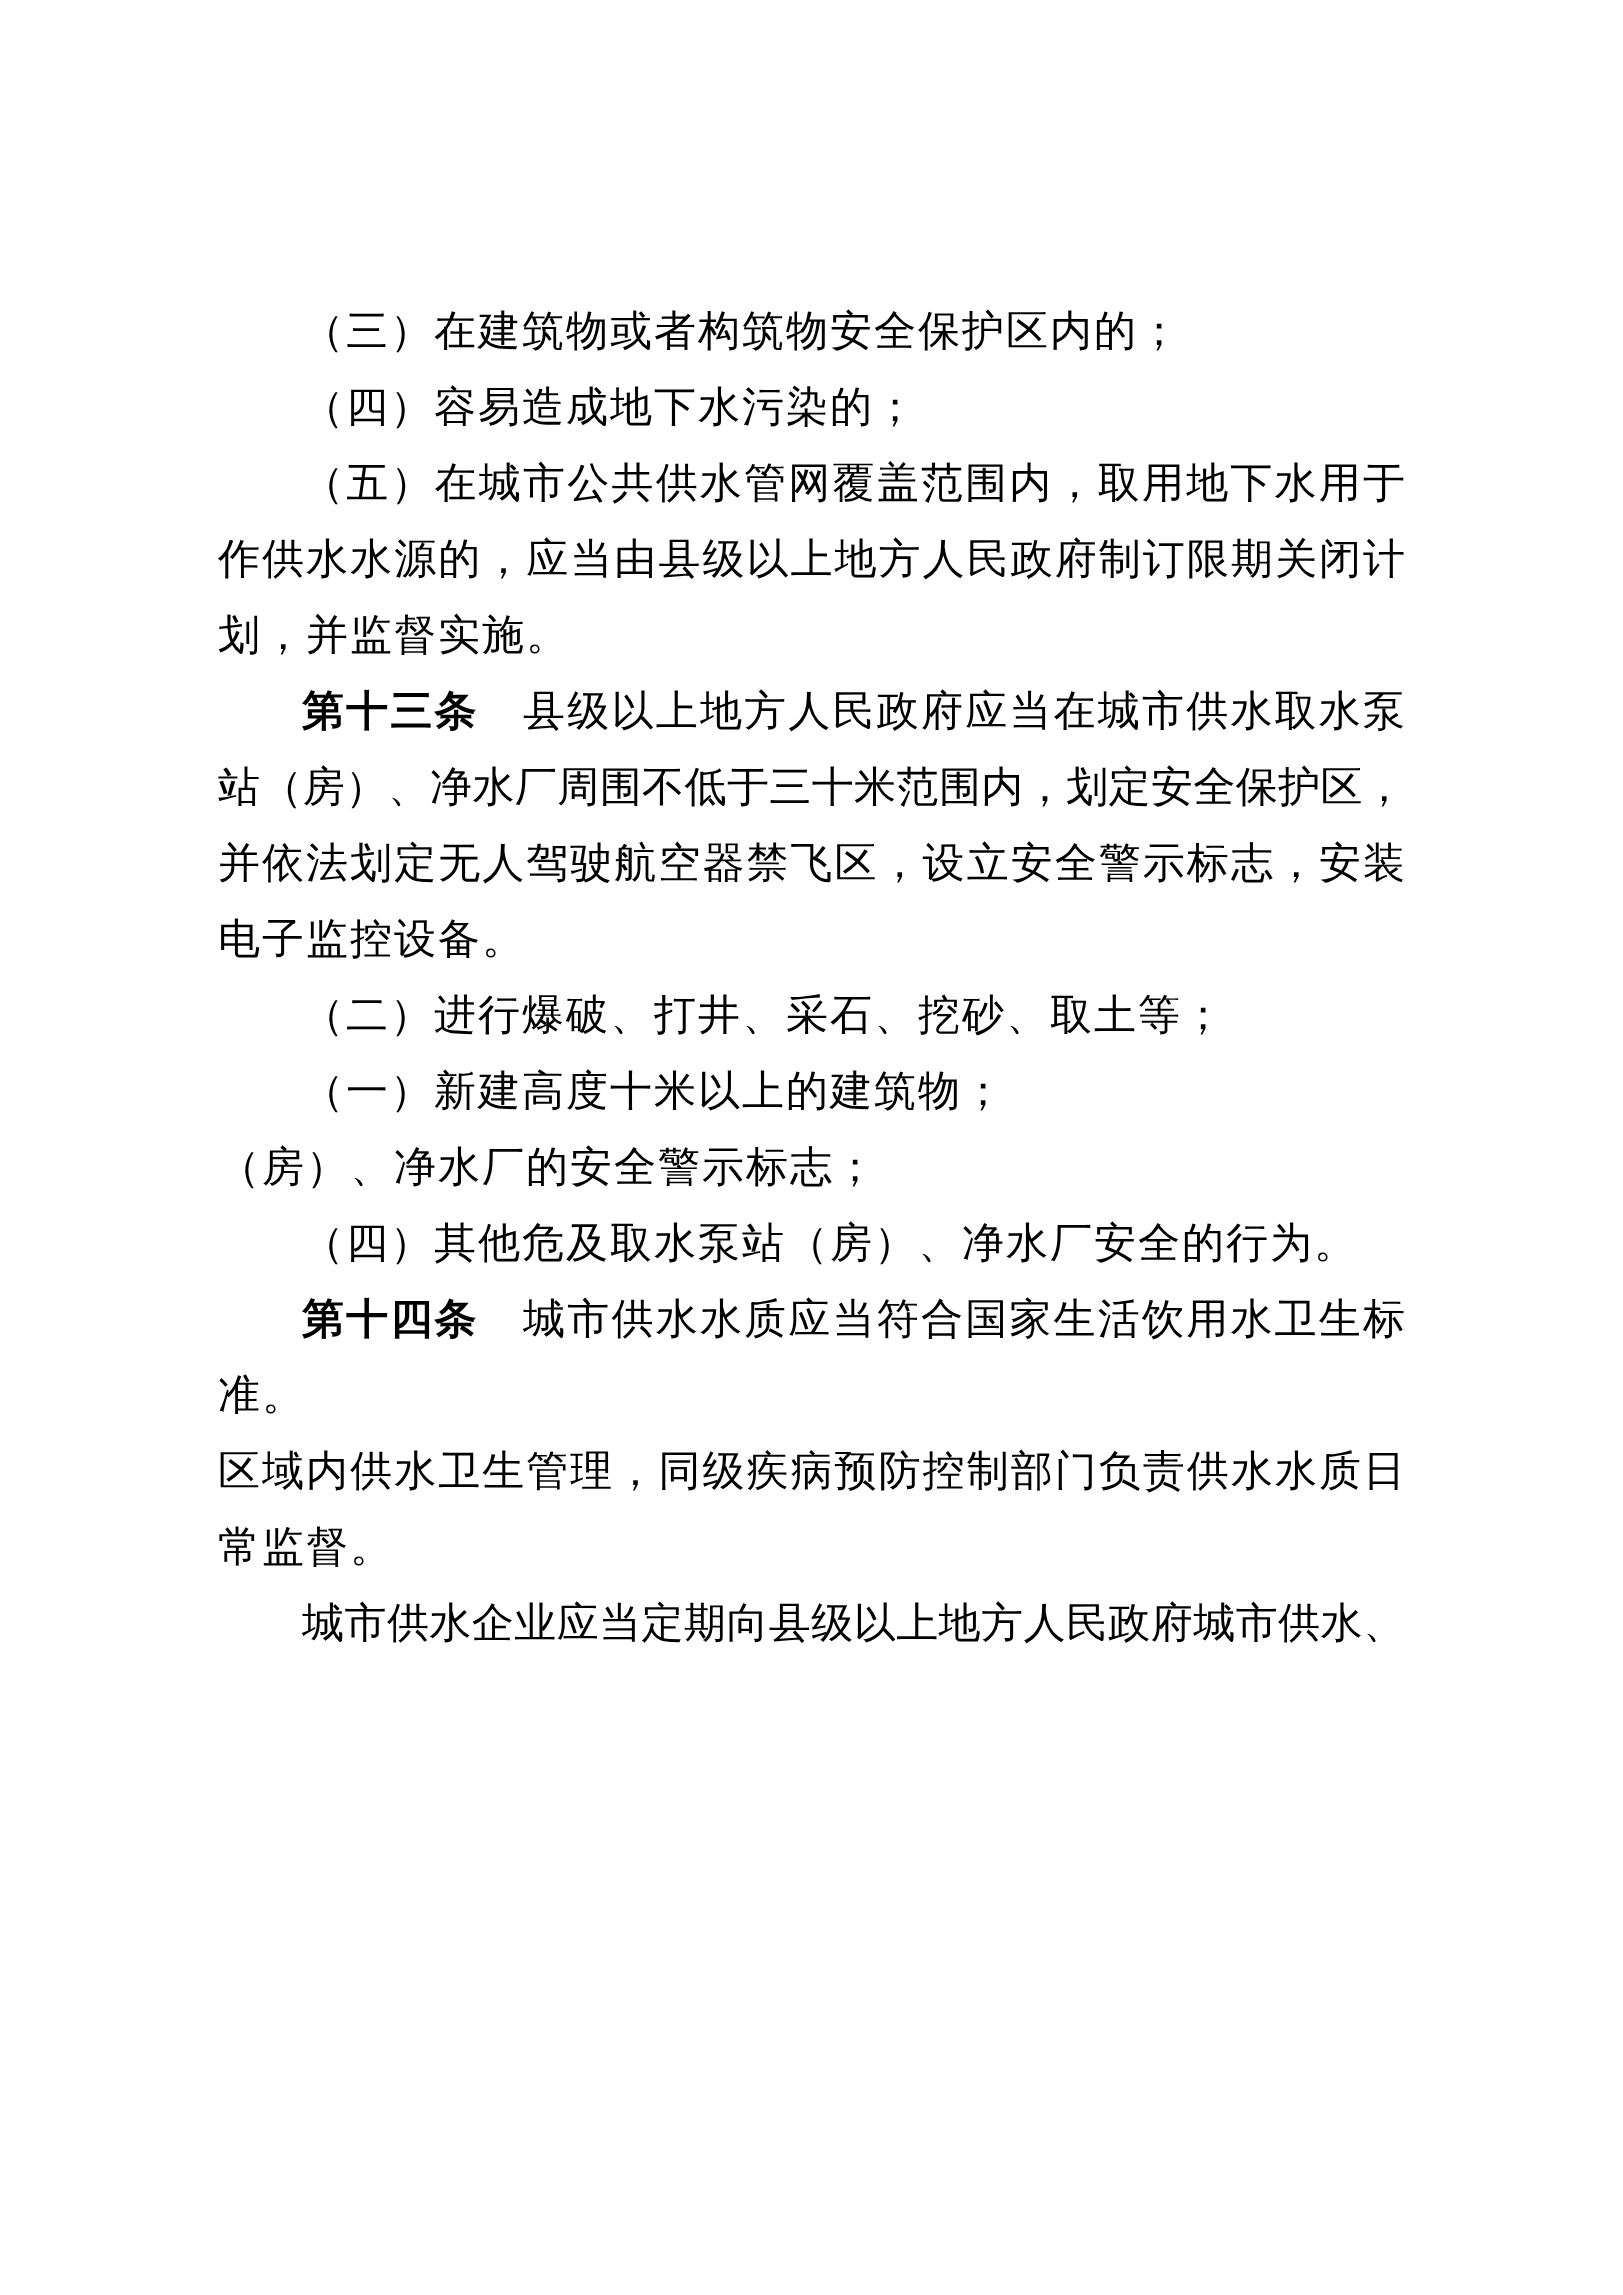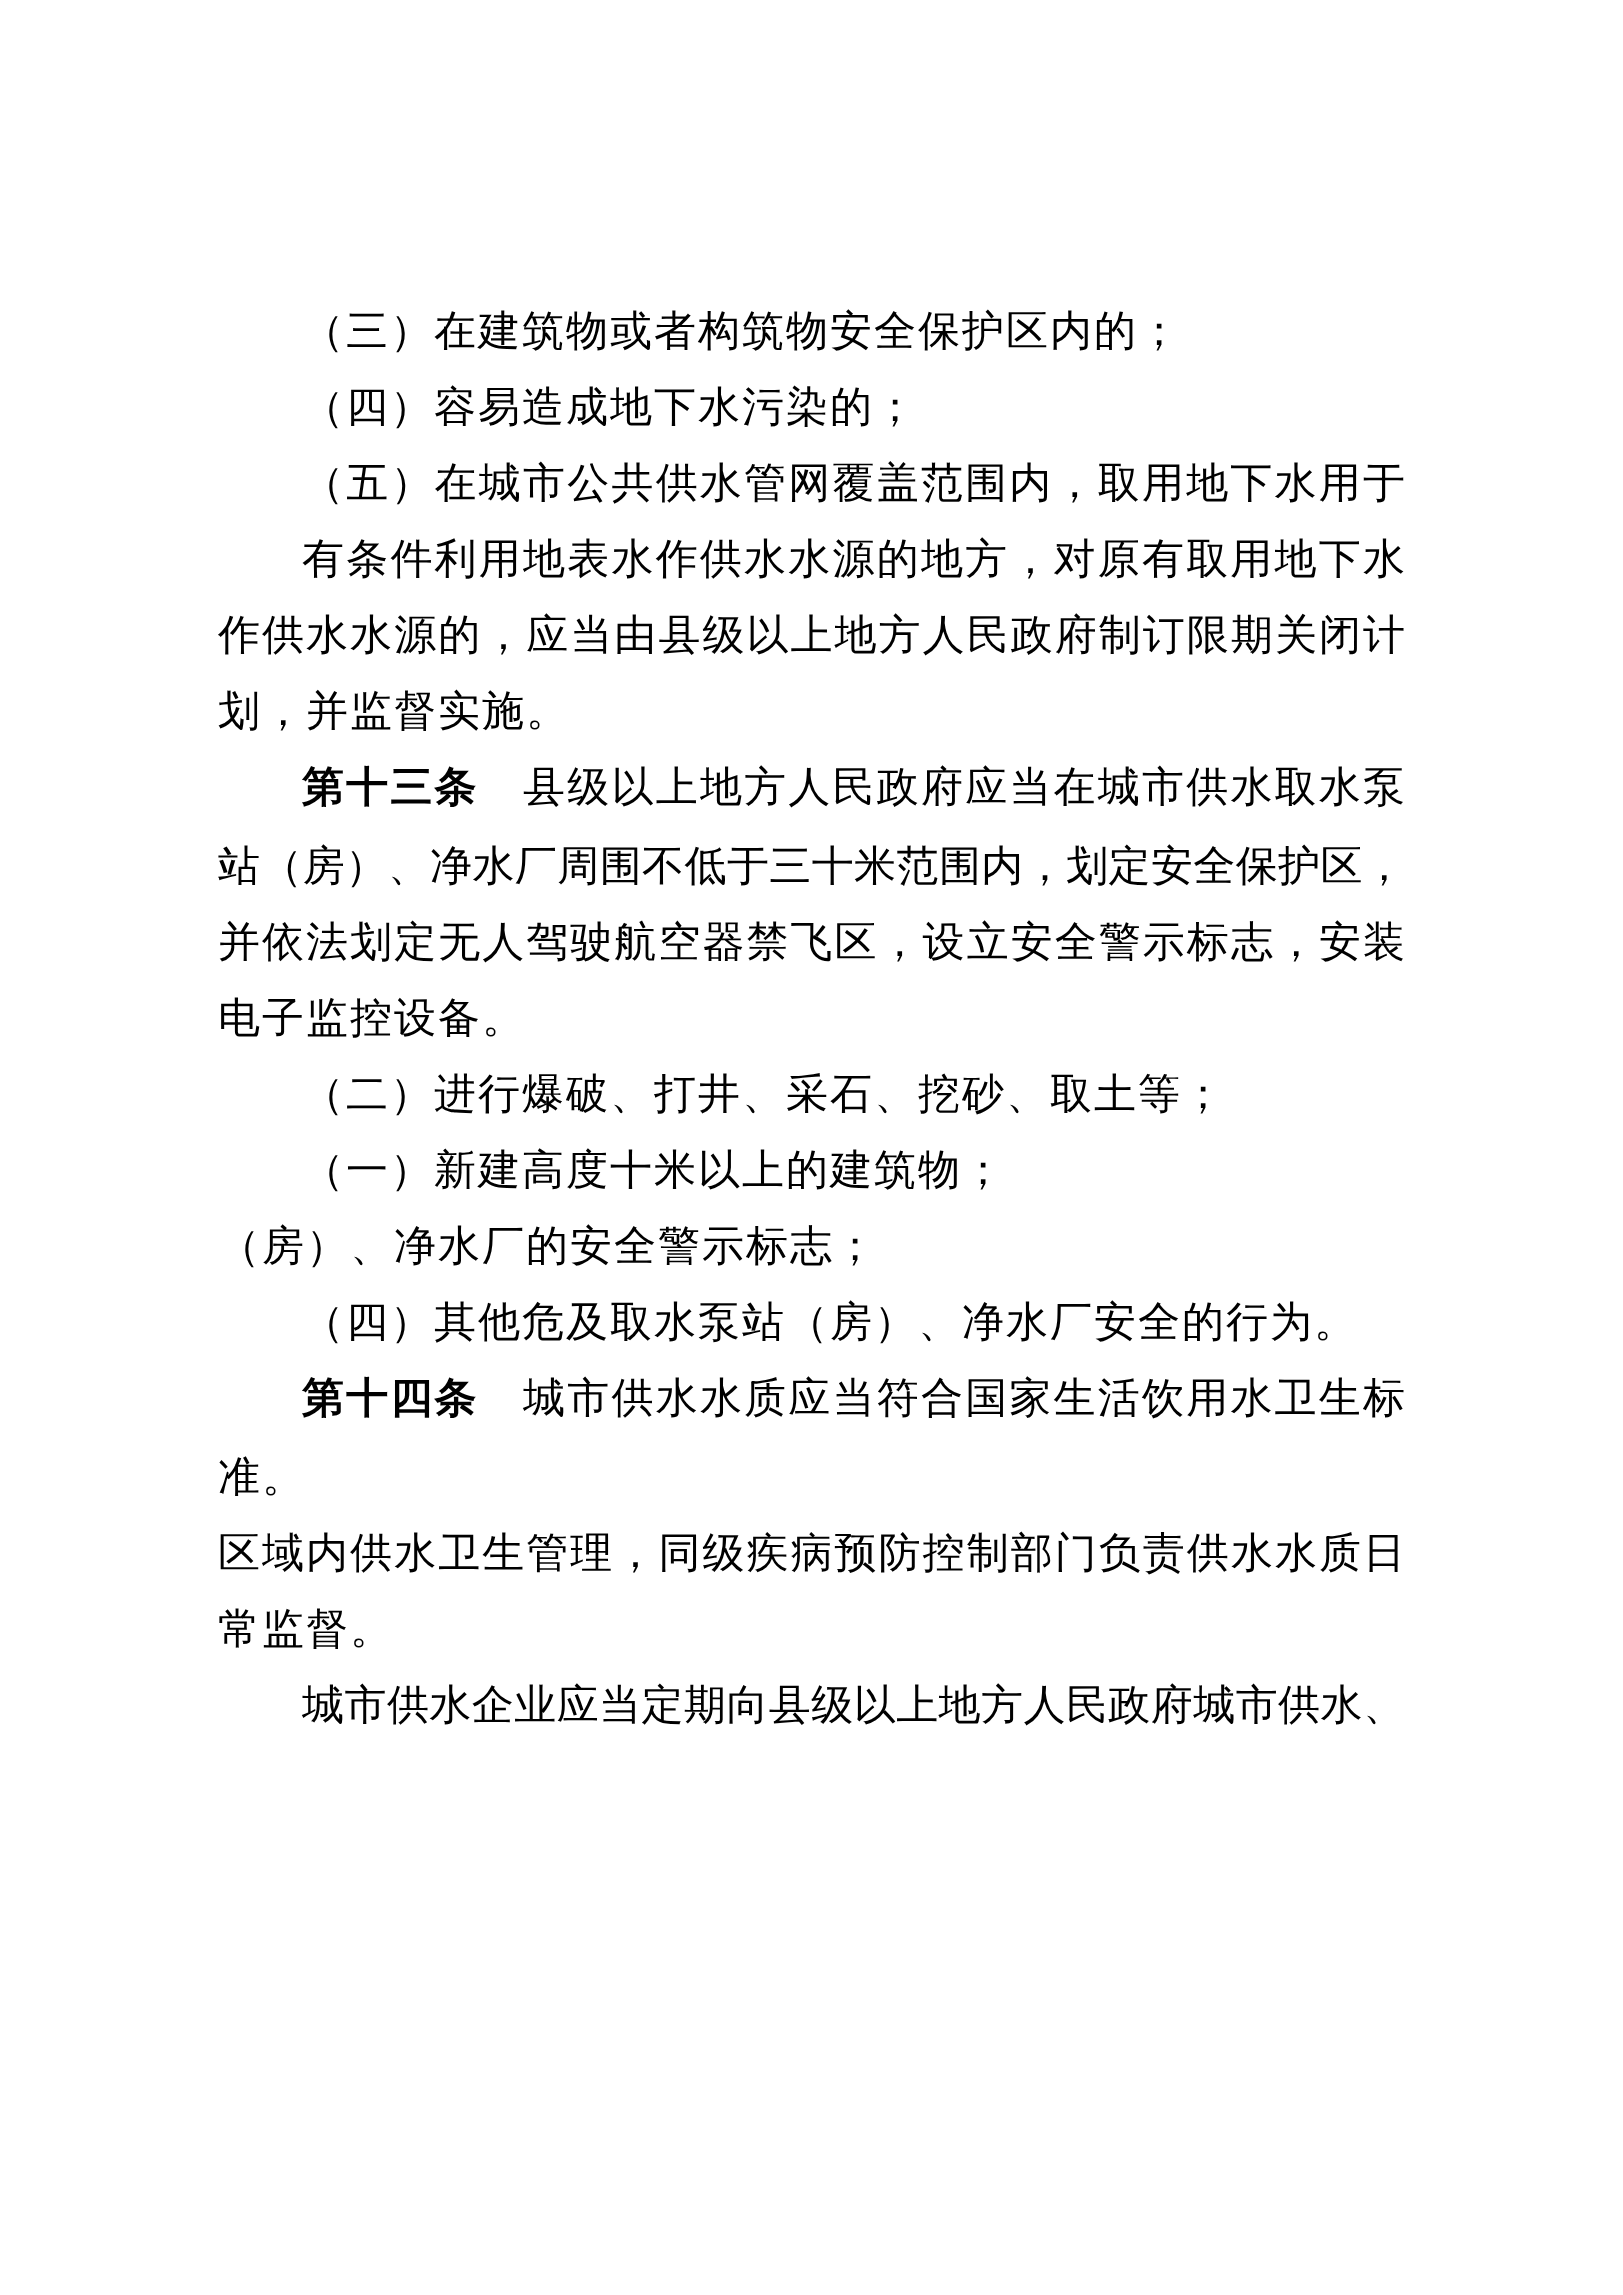--- a/index.html
+++ b/index.html
@@ -33,33 +33,32 @@
   .line.indent {
     text-indent: 2em;
   }
   .line.fill {
     letter-spacing: 0;
     text-align: justify;
     text-align-last: justify;
     white-space: normal;
   }
   .term {
-    font-family: Liberation Mono, monospace;
+    font-family: Liberation Sans, sans-serif;
     font-weight: 700;
   }
 </style>
 </head>
 <body>
 
 <div class="page">
   <div class="doc-body">
       <div class="line indent"><span>（三）在建筑物或者构筑物安全保护区内的；</span></div>
       <div class="line indent"><span>（四）容易造成地下水污染的；</span></div>
       <div class="line indent fill"><span>（五）在城市公共供水管网覆盖范围内，取用地下水用于</span></div>
-      <div class="line indent fill"><span>有条件利用地表水作供水水源的地方，对原有取用地下水</span></div>
       <div class="line fill"><span>作供水水源的，应当由县级以上地方人民政府制订限期关闭计</span></div>
       <div class="line"><span>划，并监督实施。</span></div>
       <div class="line indent fill"><span class="term">第十三条</span><span>　县级以上地方人民政府应当在城市供水取水泵</span></div>
       <div class="line fill"><span>站（房）、净水厂周围不低于三十米范围内，划定安全保护区，</span></div>
       <div class="line fill"><span>并依法划定无人驾驶航空器禁飞区，设立安全警示标志，安装</span></div>
       <div class="line"><span>电子监控设备。</span></div>
       <div class="line indent"><span>（二）进行爆破、打井、采石、挖砂、取土等；</span></div>
       <div class="line indent"><span>（一）新建高度十米以上的建筑物；</span></div>
       <div class="line"><span>（房）、净水厂的安全警示标志；</span></div>
       <div class="line indent"><span>（四）其他危及取水泵站（房）、净水厂安全的行为。</span></div>

